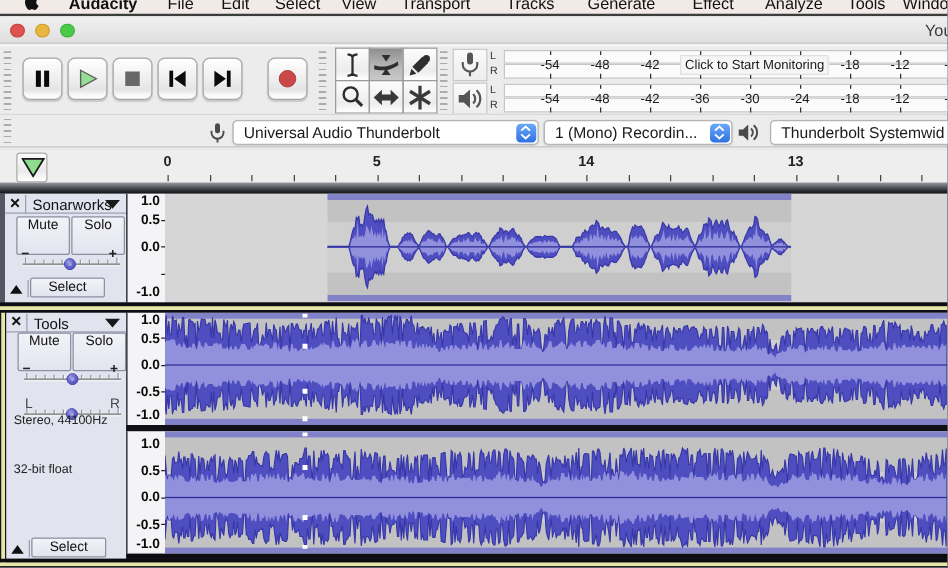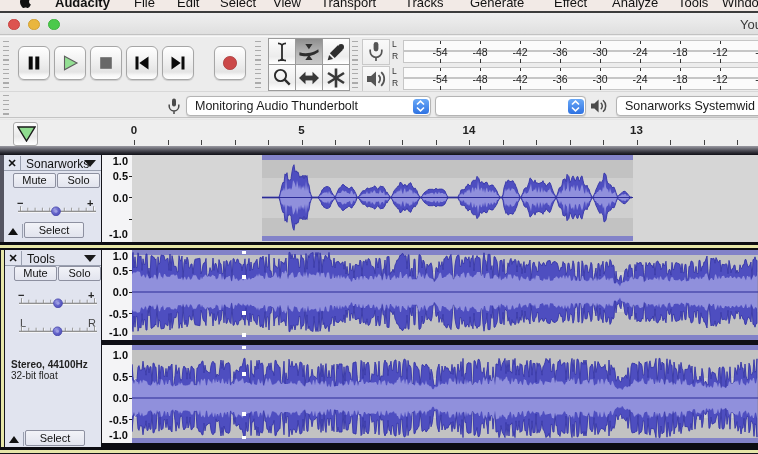--- a/index.html
+++ b/index.html
@@ -68,21 +68,21 @@
 
 #tracks { left:0; top:155px; width:758px; height:299px; background:#2e2e36; }
 .panel { position:absolute; background:#e1e4ef; }
 .panel .titlerow { position:absolute; left:0; top:1px; height:15px; width:100%;
   border-bottom:1px solid #9aa0b0; }
 .closebox { position:absolute; left:0; top:0; width:17px; height:15px; border-right:1px solid #9aa0b0;
   font-size:11px; font-weight:bold; color:#111; text-align:center; line-height:15px; }
 .trackname { position:absolute; left:22px; top:1px; font-size:12px; color:#111; }
 .name-caret { position:absolute; right:5px; top:5px; width:0; height:0;
   border-left:6px solid transparent; border-right:6px solid transparent; border-top:7px solid #1a1a1a; }
-.msbtn { position:absolute; height:15px; background:linear-gradient(#f2f3f8,#e2e4ee);
+.msbtn { position:absolute; height:31px; background:linear-gradient(#f2f3f8,#e2e4ee);
   border:1px solid #8d90a0; border-radius:2px; font-size:11px; color:#111; text-align:center; line-height:13px; }
 .slider-sign { position:absolute; font-size:11px; font-weight:bold; color:#222; }
 .slider-sign.pan { font-weight:normal; color:#444; }
 .collapsebtn { position:absolute; left:1px; width:18px; height:14px; border-right:1px solid #9aa0b0; }
 .collapsebtn:after { content:""; position:absolute; left:3px; top:3.5px; width:0; height:0;
   border-left:5.5px solid transparent; border-right:5.5px solid transparent; border-bottom:7px solid #111; }
 .selectbtn { position:absolute; left:20px; width:60px; height:16px; background:linear-gradient(#f2f3f8,#e2e4ee);
   border:1px solid #8d90a0; border-radius:2px; font-size:11px; color:#111; text-align:center; line-height:14px; }
 .trackinfo { position:absolute; left:6px; font-size:10px; color:#222; }
 .vruler { position:absolute; background:#f4f4f6; border-left:1px solid #15151b; }
@@ -250,20 +250,21 @@
       <div class="tick" style="left: 248px; top: 1.5px;"></div>
       <div class="tick" style="left: 248px; top: 20px;"></div>
       <div class="dbnum" style="left: 248px;">-24</div>
       <div class="tick" style="left: 288px; top: 1.5px;"></div>
       <div class="tick" style="left: 288px; top: 20px;"></div>
       <div class="dbnum" style="left: 288px;">-18</div>
       <div class="tick" style="left: 328px; top: 1.5px;"></div>
       <div class="tick" style="left: 328px; top: 20px;"></div>
       <div class="dbnum" style="left: 328px;">-12</div>
       <div class="dbnum" style="left: 368px;">-6</div>
+      <div id="monitor-overlay">Click to Start Monitoring</div>
     </div>
 
   <div class="iconbtn" style="left:362px; top:29px;">
     <svg width="22" height="20" viewBox="0 0 22 20">
       <path d="M 2 7 L 6 7 L 11 2.5 L 11 17.5 L 6 13 L 2 13 Z" fill="#555"></path>
       <path d="M 13.5 6.2 A 5.2 5.2 0 0 1 13.5 13.8" fill="none" stroke="#555" stroke-width="1.8"></path>
       <path d="M 16.2 3.2 A 9.2 9.2 0 0 1 16.2 16.8" fill="none" stroke="#555" stroke-width="1.8"></path>
     </svg>
   </div>
   <div id="play-meter" class="meter" style="top: 29px; overflow: hidden;">
@@ -300,43 +301,44 @@
 </div>
 
 <div id="devicebar" class="abs">
   <div class="grip" style="left:3px; top:3px; height:21px;"></div>
   <svg class="abs" style="left:167px; top:6px;" width="14" height="17" viewBox="0 0 14 17">
     <rect x="5" y="0.5" width="4" height="8" rx="2" fill="#4a4a4a"></rect>
     <path d="M 2.2 6.5 L 2.2 8.2 A 4.8 4.8 0 0 0 11.8 8.2 L 11.8 6.5" fill="none" stroke="#4a4a4a" stroke-width="1.5"></path>
     <line x1="7" y1="13.2" x2="7" y2="16" stroke="#4a4a4a" stroke-width="1.5"></line>
   </svg>
   <div class="combo" style="left:186px; width:245px;">
-    <span>Monitoring Audio Thunderbolt</span>
+    <span>Universal Audio Thunderbolt</span>
     <span class="stepper">
         <svg width="11" height="12" viewBox="0 0 11 12">
           <path d="M 2 4.5 L 5.5 1.2 L 9 4.5" fill="none" stroke="#fff" stroke-width="1.6"></path>
           <path d="M 2 7.5 L 5.5 10.8 L 9 7.5" fill="none" stroke="#fff" stroke-width="1.6"></path>
         </svg>
       </span>
   </div>
   <div class="combo" style="left:435px; width:151px;">
+    <span>1 (Mono) Recordin...</span>
     <span class="stepper">
         <svg width="11" height="12" viewBox="0 0 11 12">
           <path d="M 2 4.5 L 5.5 1.2 L 9 4.5" fill="none" stroke="#fff" stroke-width="1.6"></path>
           <path d="M 2 7.5 L 5.5 10.8 L 9 7.5" fill="none" stroke="#fff" stroke-width="1.6"></path>
         </svg>
       </span>
   </div>
   <svg class="abs" style="left:590px; top:6px;" width="18" height="16" viewBox="0 0 18 16">
     <path d="M 1 5.5 L 4.4 5.5 L 8.6 1.5 L 8.6 14.5 L 4.4 10.5 L 1 10.5 Z" fill="#4a4a4a"></path>
     <path d="M 10.8 4.8 A 4.2 4.2 0 0 1 10.8 11.2" fill="none" stroke="#4a4a4a" stroke-width="1.5"></path>
     <path d="M 13 2.2 A 7.6 7.6 0 0 1 13 13.8" fill="none" stroke="#4a4a4a" stroke-width="1.5"></path>
   </svg>
   <div class="combo" style="left:616px; width:150px; border-top-right-radius:0; border-bottom-right-radius:0;">
-    <span>Sonarworks Systemwid</span>
+    <span>Thunderbolt Systemwid</span>
   </div>
 </div>
 
 <div id="timeline" class="abs">
   <div id="pin-button">
     <svg width="19" height="16" viewBox="0 0 19 16" style="position:absolute; left:2.5px; top:3px;">
       <path d="M 1 1 L 18 1 L 9.5 15 Z" fill="#8fdc8f" stroke="#1a1a1a" stroke-width="1.4"></path>
     </svg>
   </div>
   <div id="ruler-marks">
@@ -516,21 +518,21 @@
           <rect x="0" y="8.7" width="78" height="1.5" fill="#909090"></rect>
           <rect x="0" y="10.2" width="78" height="0.8" fill="#fdfdfd"></rect>
           <radialGradient id="pan-slider-g" cx="35%" cy="30%" r="75%">
             <stop offset="0%" stop-color="#9a9ae0"></stop>
             <stop offset="55%" stop-color="#6666cc"></stop>
             <stop offset="100%" stop-color="#5050b8"></stop>
           </radialGradient>
           <circle cx="38.489" cy="9.3" r="4.4" fill="url(#pan-slider-g)" stroke="#4646ac" stroke-width="0.8"></circle>
           <circle cx="38.489" cy="9.3" r="1.5" fill="#9e9ee2"></circle>
         </svg>
-        <div class="trackinfo" style="top: 109px; font-weight: bold;">Stereo, 44100Hz</div>
+        <div class="trackinfo" style="top: 81px;">Stereo, 44100Hz</div>
         <div class="trackinfo" style="top: 120px;">32-bit float</div>
         <div class="collapsebtn" style="top: 182px;"></div>
         <div class="selectbtn" style="top: 180px;">Select</div>
       </div>
       <div class="vruler" style="left: 101px; top: 95px; width: 31px; height: 90px;">
         <div class="vlabel" style="top: 5.5px;">1.0</div>
         <div class="vlabel" style="top: 20.5px;">0.5</div>
         <div class="vdash" style="top: 20px;"></div>
         <div class="vlabel" style="top: 42px;">0.0</div>
         <div class="vdash" style="top: 41.5px;"></div>

